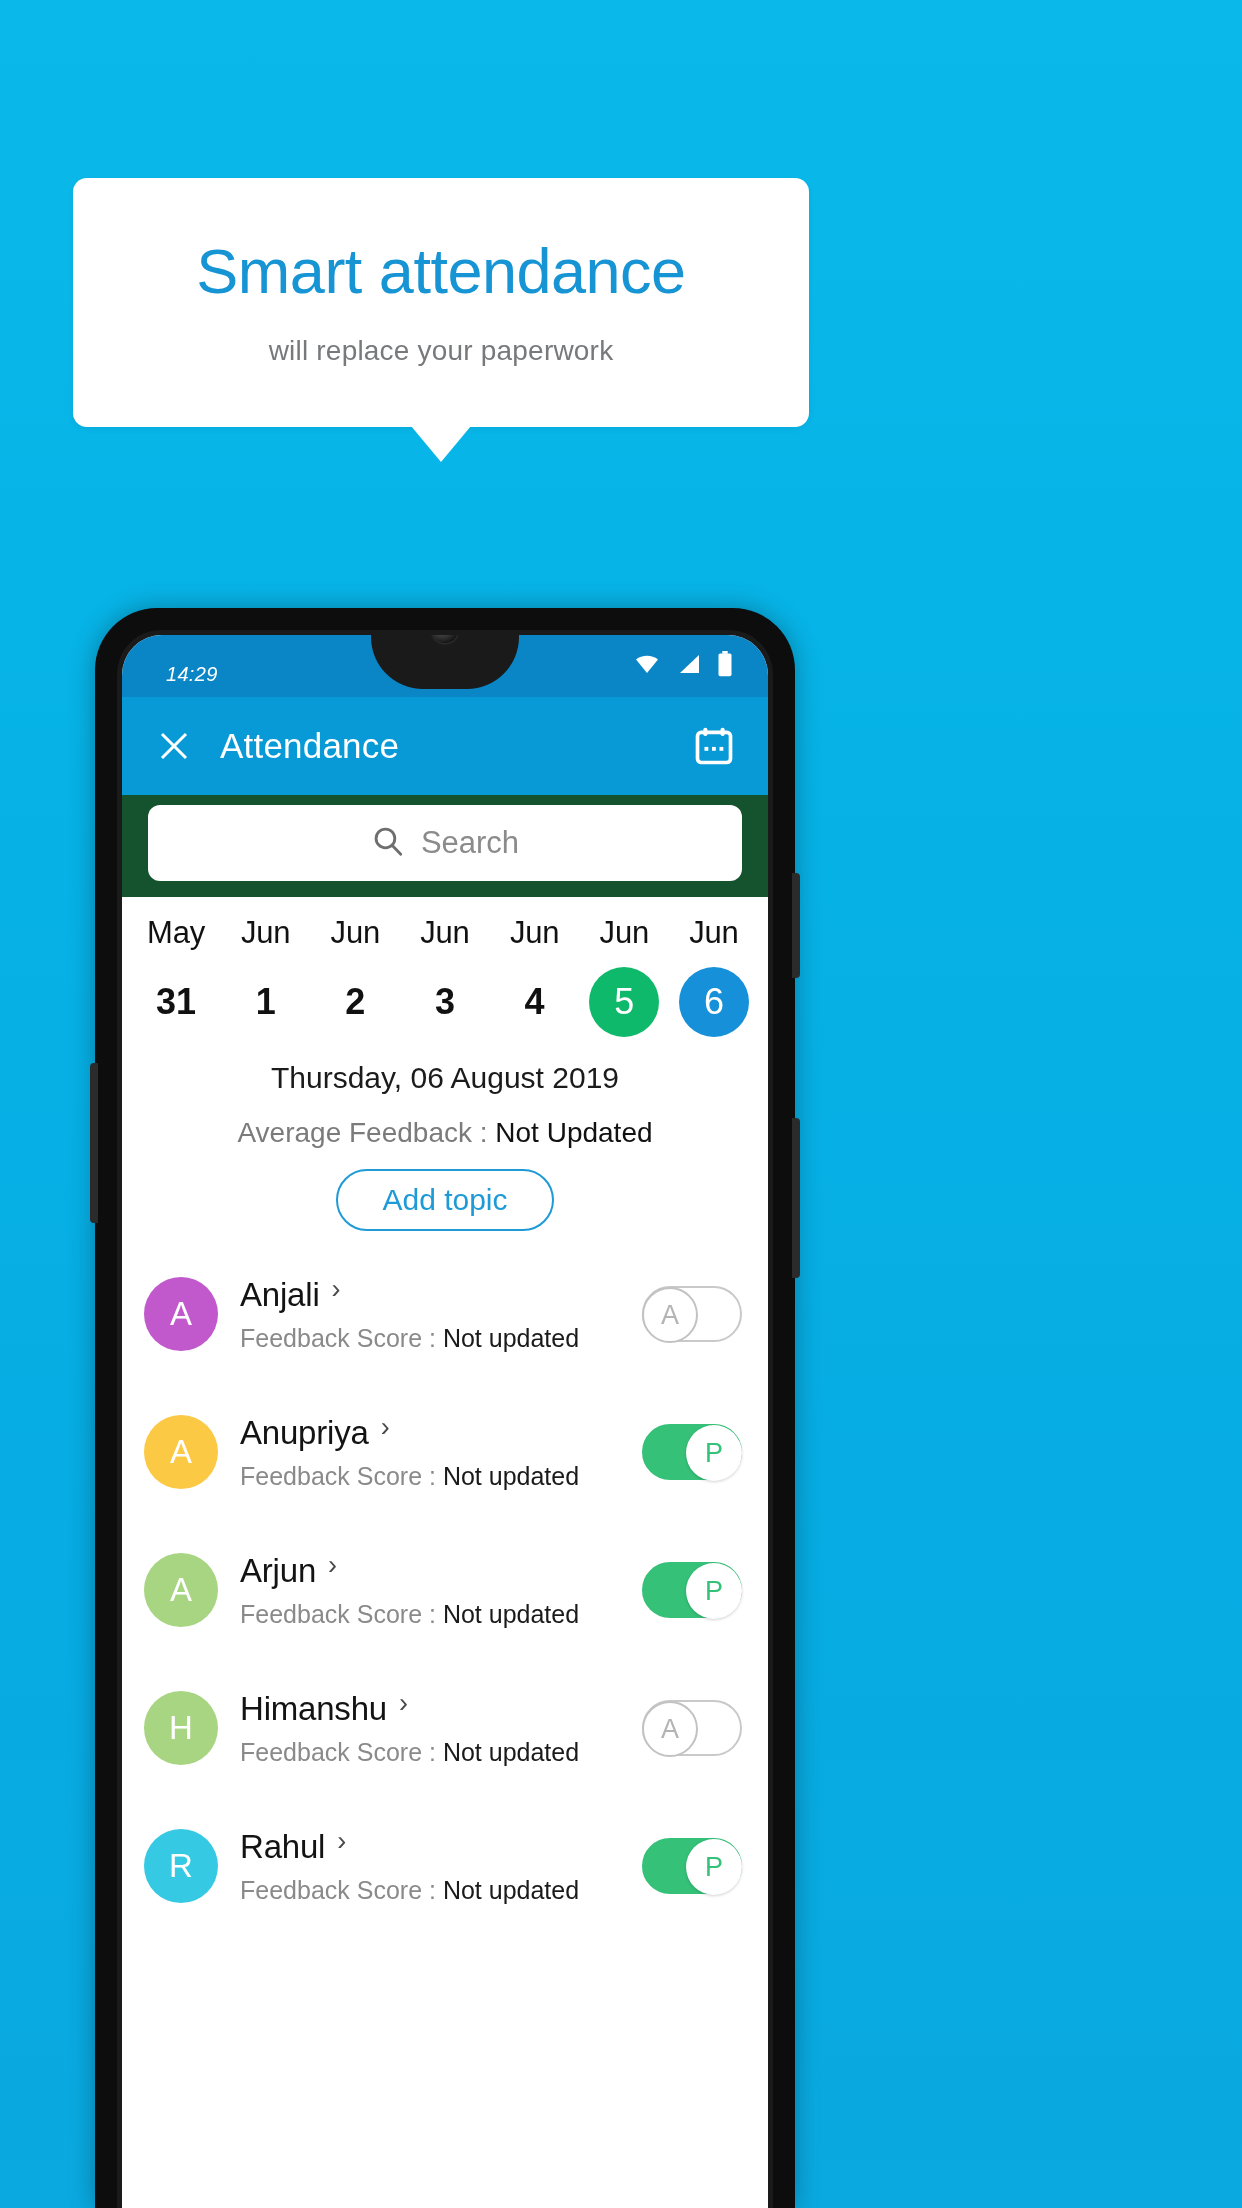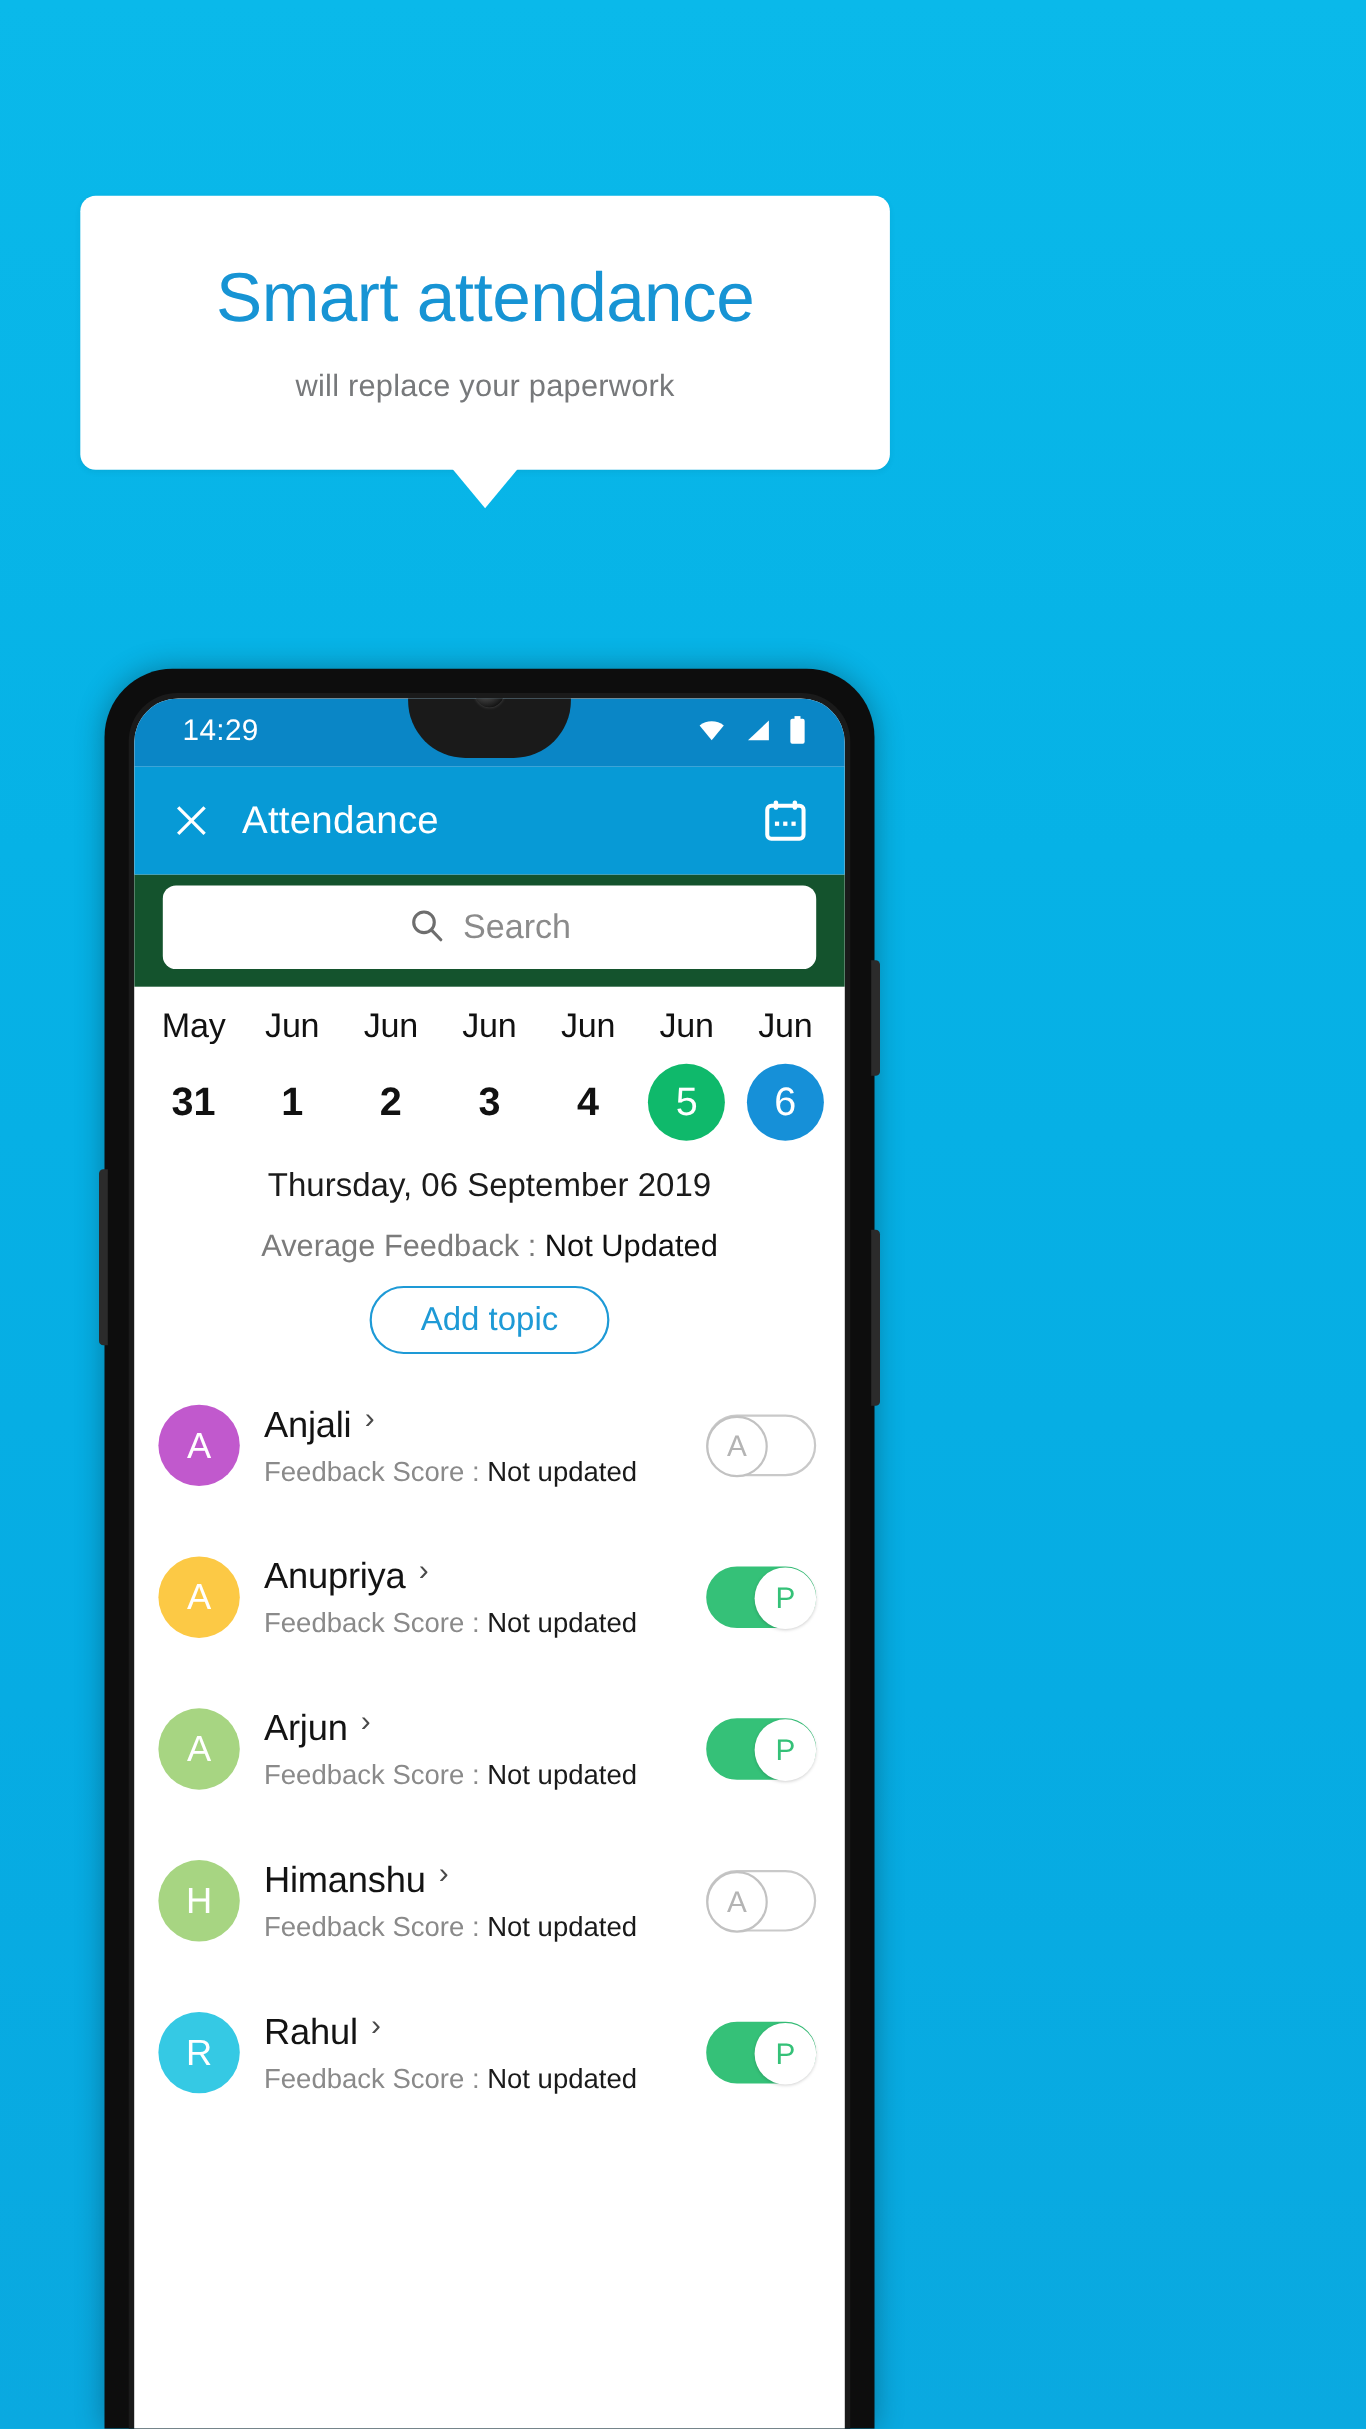--- a/index.html
+++ b/index.html
@@ -89,22 +89,22 @@
   #btn-right2{ right:-5px; top:510px; width:8px; height:160px; border-radius:0 4px 4px 0; }
 
   
   #statusbar {
     position:relative;
     height:62px;
     background:#0a86c6;
     color:#ffffff;
   }
   #status-time {
-    position:absolute; left:44px; top:14px;
-    font-size:27px; font-weight:400; letter-spacing:0.3px;
+    position:absolute; left:44px; top:28px;
+    font-size:20px; font-weight:400; letter-spacing:0.3px;font-style:italic;
   }
   #status-icons {
     position:absolute; right:34px; top:16px;
     display:flex; align-items:center; gap:14px;
   }
   #notch {
     position:absolute;
     left:50%; transform:translateX(-50%);
     top:-30px;
     width:148px; height:84px;
@@ -415,21 +415,21 @@
             </div>
           </div>
           <div class="date-cell selected">
             <div class="date-mon">Jun</div>
             <div class="date-num-wrap">
               <div class="date-num">6</div>
             </div>
           </div>
         </div>
 
-      <div id="day-header">Thursday, 06 September 2019</div>
+      <div id="day-header">Thursday, 06 August 2019</div>
 
       <div id="avg-feedback">
         <span>Average Feedback : </span><b>Not Updated</b>
       </div>
 
       <div id="add-topic-wrap">
         <button id="add-topic">Add topic</button>
       </div>
 
       <div id="student-list">

